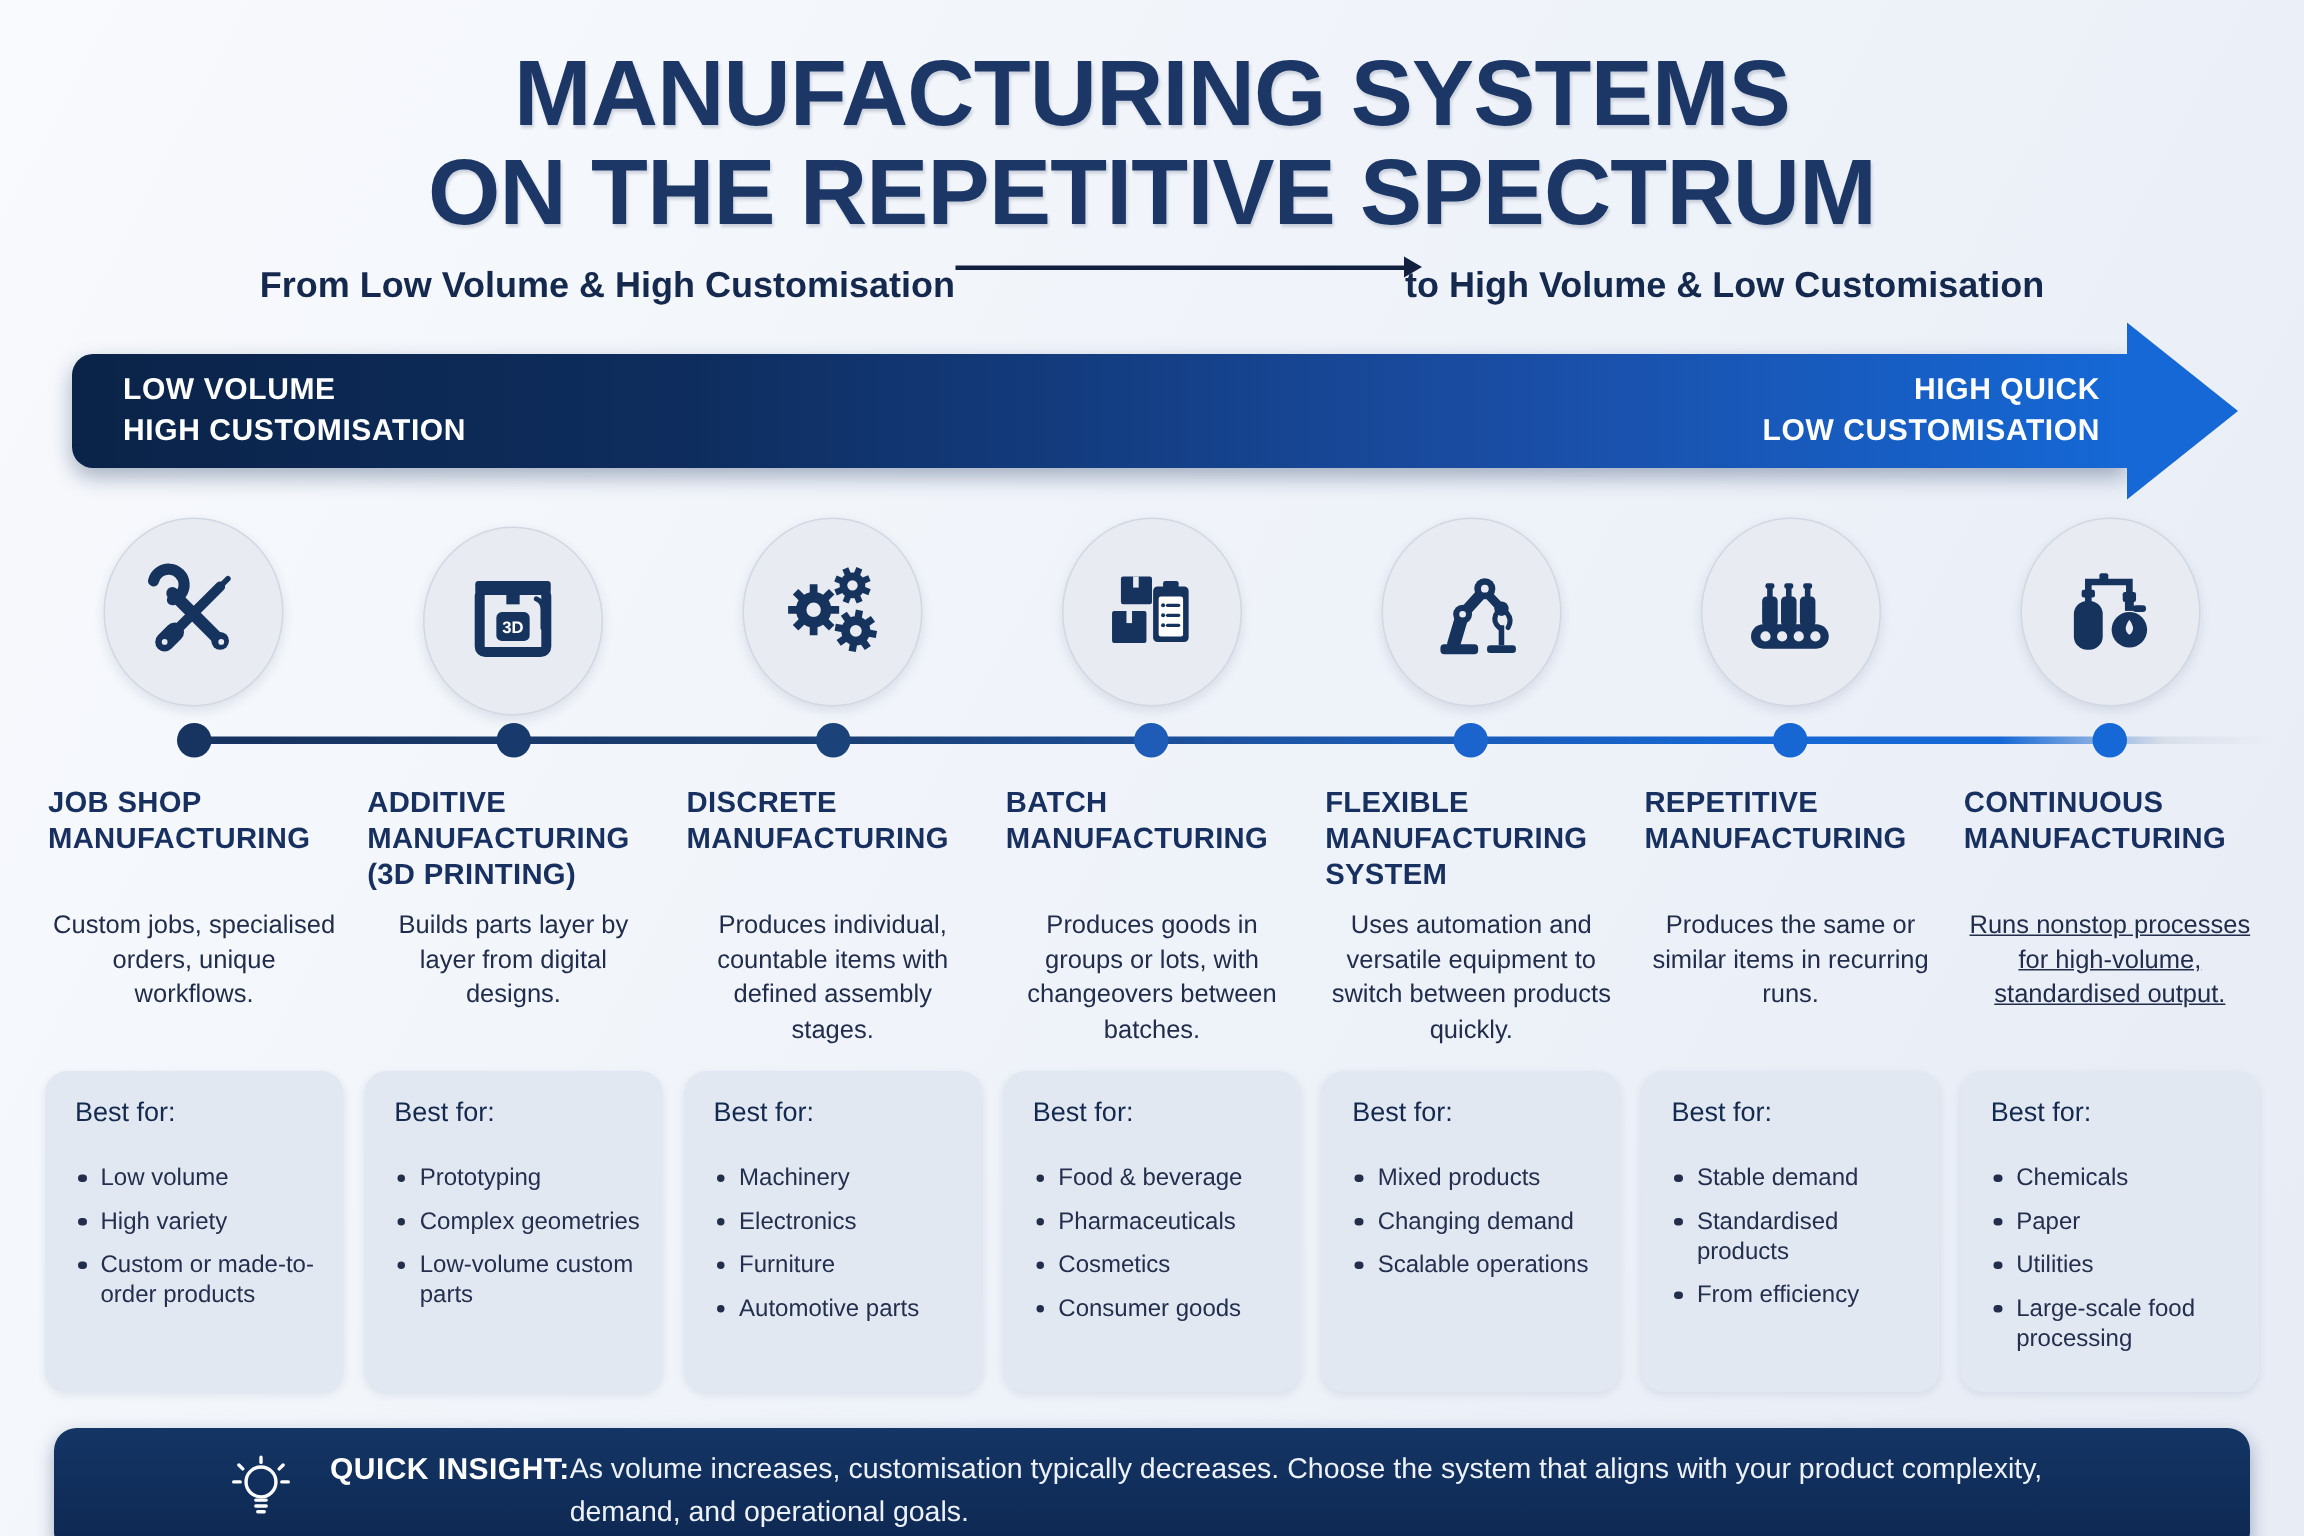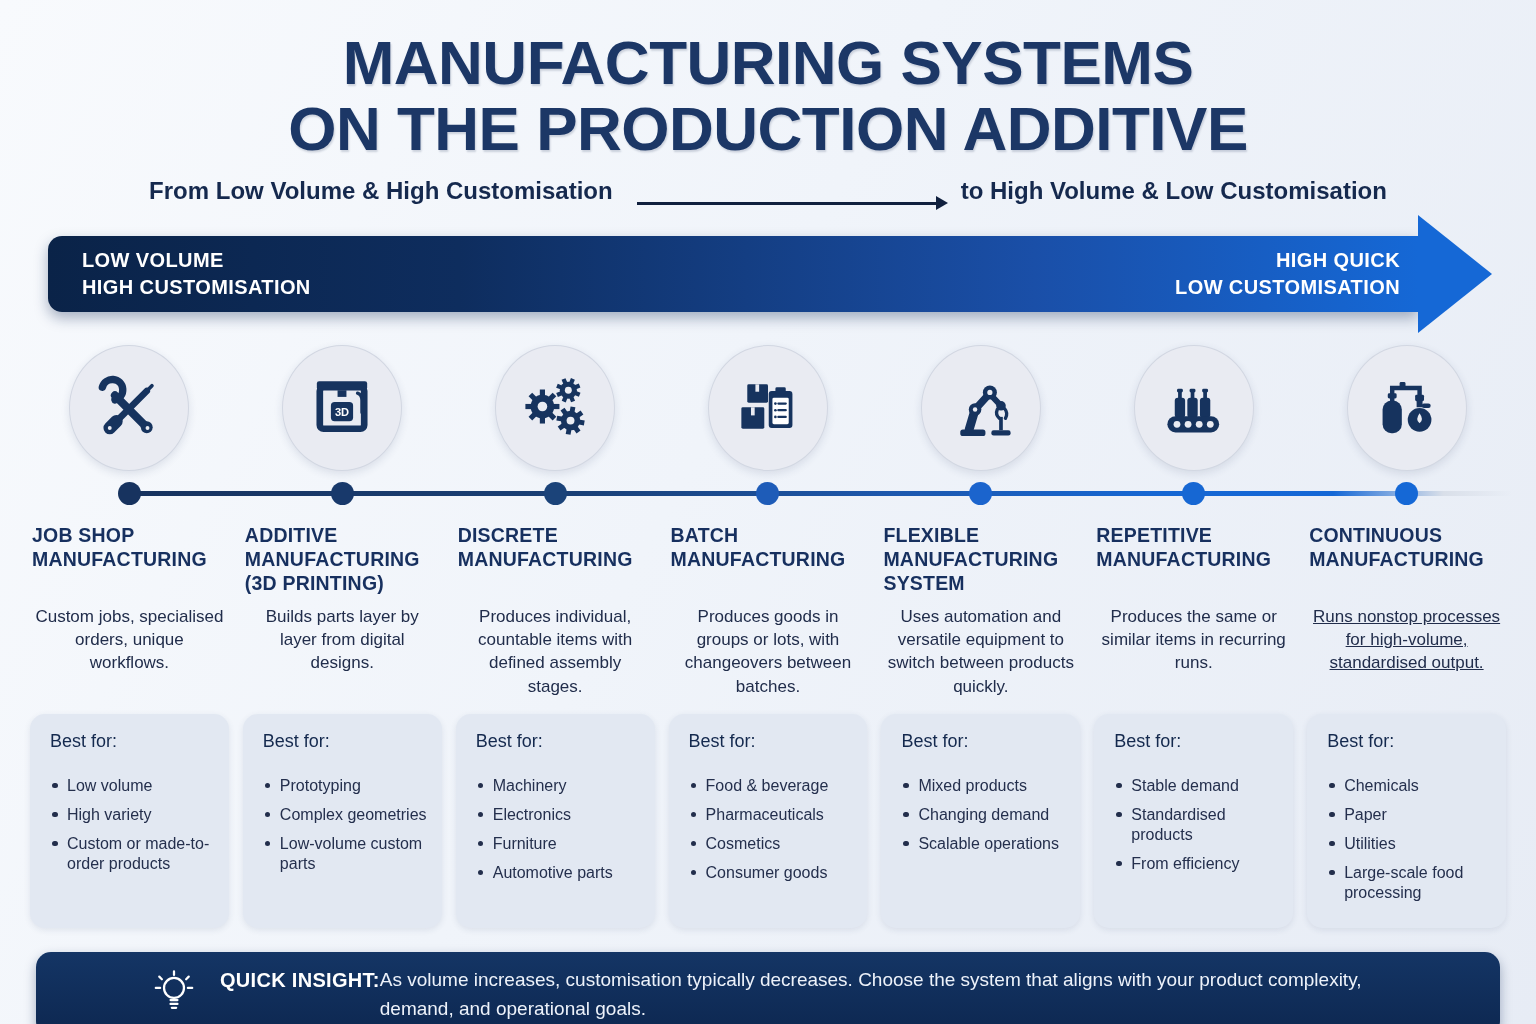--- a/index.html
+++ b/index.html
@@ -11,21 +11,21 @@
   }
 
   
   .hdr { text-align:center; padding-top:30px; }
   .hdr h1 {
     font-size:62px; line-height:1.07; font-weight:bold;
     color:#1c3766; letter-spacing:-0.5px;
     text-shadow: 1px 2px 2px rgba(20,40,80,.18);
   }
   .subtitle {
-    margin-top:14px; display:flex; justify-content:center; align-items:flex-end; gap:24px;
+    margin-top:14px; display:flex; justify-content:center; align-items:flex-start; 
     font-size:24px; font-weight:bold; color:#15294e;
   }
   .arrow-line { position:relative; width:300px; height:3px; background:#10203e; display:inline-block; }
   .arrow-line::after {
     content:""; position:absolute; right:-11px; top:-6px;
     border-left:12px solid #10203e; border-top:7.5px solid transparent; border-bottom:7.5px solid transparent;
   }
 
   
   .banner { display:flex; align-items:center; margin:10px 44px 0 48px; height:118px; }
@@ -103,21 +103,21 @@
   .insight-row { display:flex; align-items:flex-start; flex:1; }
   .insight-label { font-size:20px; font-weight:bold; white-space:nowrap; line-height:1.5; letter-spacing:.3px; }
   .insight-text { font-size:19px; line-height:1.55; color:#edf2fa; max-width:990px; }
 </style>
 </head>
 <body>
 
 <header class="hdr">
   <h1>
     <span>MANUFACTURING SYSTEMS</span><br>
-    <span>ON THE PRODUCTION ADDITIVE</span>
+    <span>ON THE REPETITIVE SPECTRUM</span>
   </h1>
   <div class="subtitle">
     <span>From Low Volume &amp; High Customisation</span>
     <span class="arrow-line"></span>
     <span>to High Volume &amp; Low Customisation</span>
   </div>
 </header>
 
 <div class="banner">
   <div class="banner-body">
@@ -161,21 +161,21 @@
   <p class="sys-desc" style="grid-column: 1;">Custom jobs, specialised orders, unique workflows.</p>
   <div class="card" style="grid-column: 1;">
     <h4 class="card-label">Best for:</h4>
     <ul class="card-list">
         <li>Low volume</li>
         <li>High variety</li>
         <li>Custom or made-to-order products</li>
       </ul>
   </div>
 
-  <div class="icon-cell" style="grid-column: 2;">
+  <div class="icon-cell" style="grid-column: 2; align-items: flex-end;">
     <div class="icon-circle">
         <span class="icon-svg">
           <svg viewBox="0 0 100 100">
       <rect x="20" y="22" width="60" height="56" rx="5" fill="none" stroke="#16335e" stroke-width="9"></rect>
       <rect x="16" y="14" width="68" height="11" rx="3" fill="#16335e"></rect>
       <rect x="44" y="26" width="12" height="9" fill="#16335e"></rect>
       <rect x="35" y="42" width="30" height="26" rx="5" fill="#16335e"></rect>
       <text x="50" y="61" font-size="15" font-weight="bold" fill="#ffffff" text-anchor="middle" font-family="Liberation Sans, sans-serif">3D</text>
       <path d="M71 30 q6 2 6 10 v16" stroke="#16335e" stroke-width="4.5" fill="none" stroke-linecap="round"></path>
     </svg>

